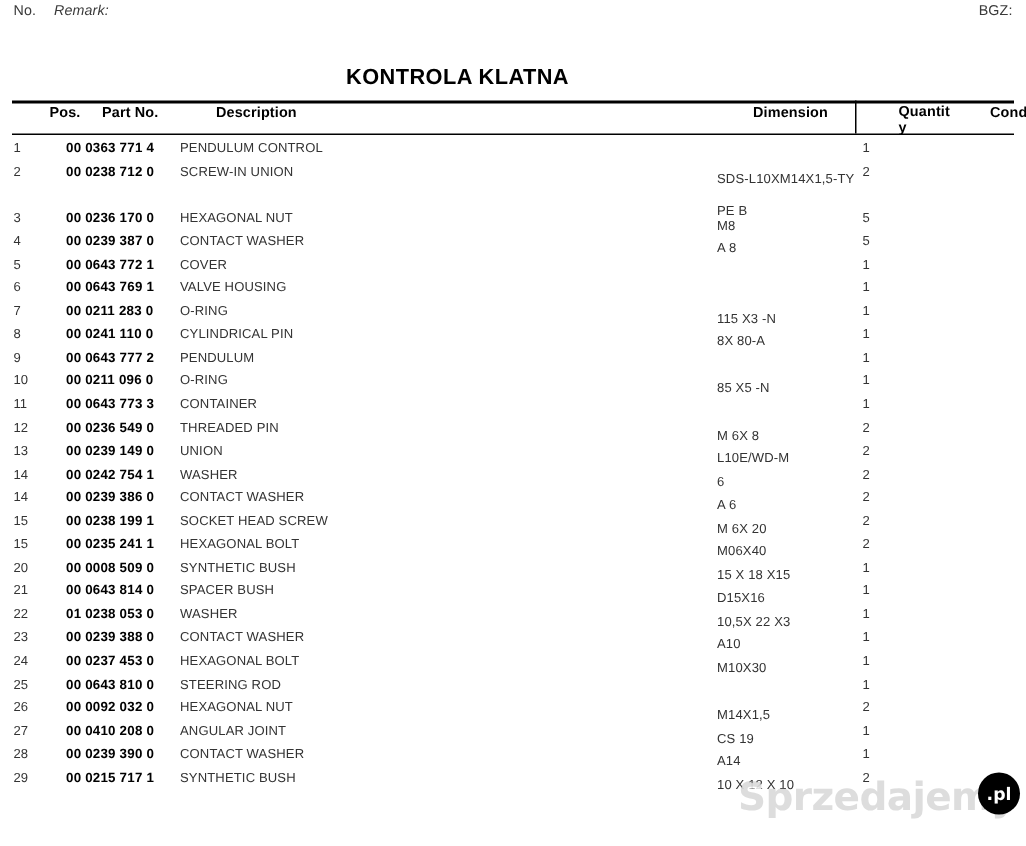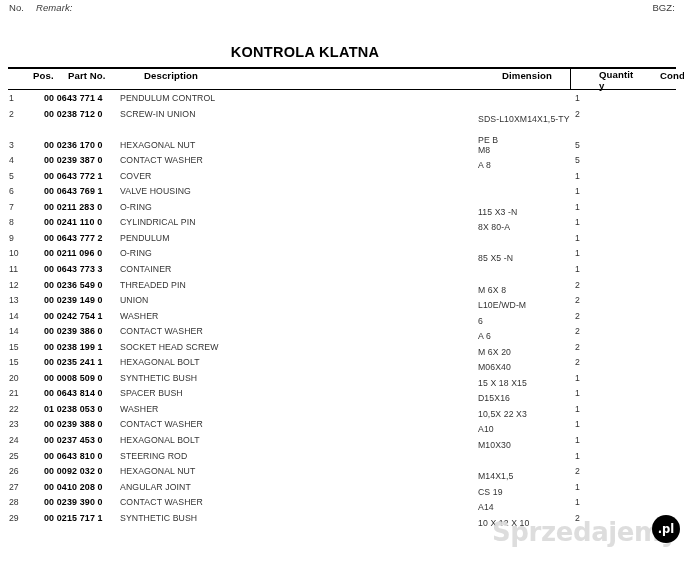--- a/index.html
+++ b/index.html
@@ -229,21 +229,21 @@
   <div class="col-head ch-part">Part No.</div>
   <div class="col-head ch-desc">Description</div>
   <div class="col-head ch-dim">Dimension</div>
   <div class="col-head ch-qty" style="white-space:pre-line;">Quantit
 y</div>
   <div class="col-head ch-cond">Conditions</div>
 
   <div class="rows" id="rows-container">
       <div class="row">
         <span class="c-pos">1</span>
-        <span class="c-part">00 0643 771 4</span>
+        <span class="c-part">00 0363 771 4</span>
         <span class="c-desc">PENDULUM CONTROL</span>
         <span class="c-dim"></span>
         <span class="c-qty">1</span>
         <span class="c-cond"></span>
       </div>
       <div class="row">
         <span class="c-pos">2</span>
         <span class="c-part">00 0238 712 0</span>
         <span class="c-desc">SCREW-IN UNION</span>
         <span class="c-dim">SDS-L10XM14X1,5-TY

